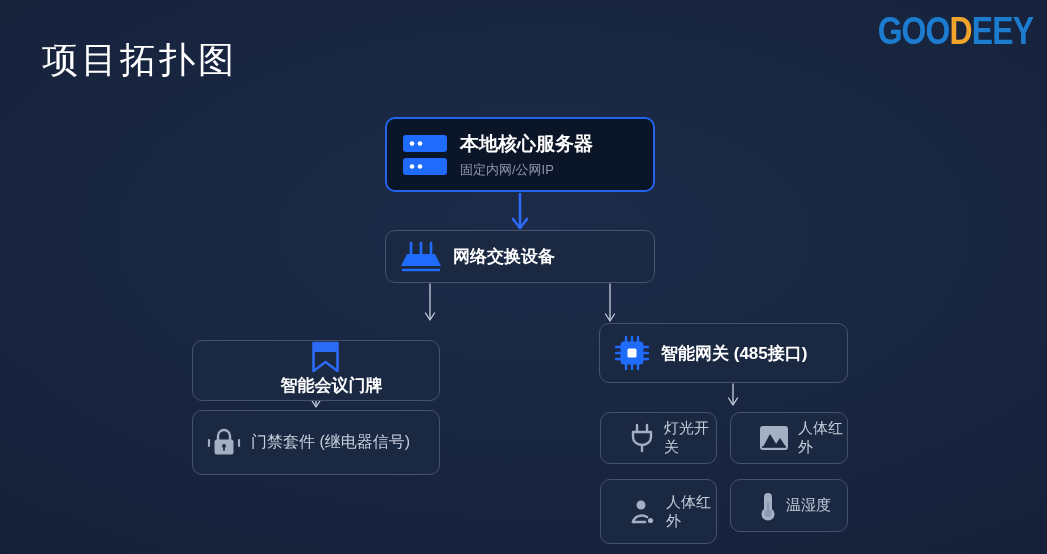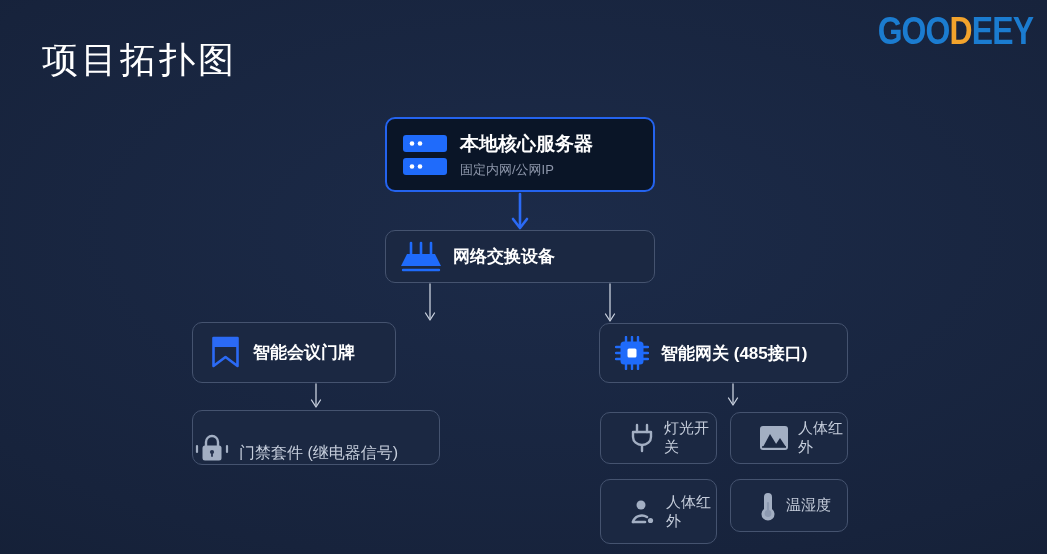--- a/index.html
+++ b/index.html
@@ -45,27 +45,27 @@
     border: 2px solid #2463ee;
     padding-left: 16px;
   }
   .node-server .text-col { margin-left: 13px; }
   .node-server .title { font-size: 19px; font-weight: 700; color: #ffffff; }
   .node-server .subtitle { font-size: 13px; color: #8d96aa; margin-top: 4px; }
 
   .node-switch { left: 385px; top: 230px; width: 270px; height: 53px; padding-left: 15px; }
   .node-switch .label { font-size: 17px; font-weight: 700; margin-left: 12px; }
 
-  .node-door { left: 192px; top: 322px; width: 204px; height: 61px; padding-left: 18px; }
+  .node-door { left: 192px; top: 340px; width: 248px; height: 61px; padding-left: 18px; flex-direction: column; }
   .node-door .label { font-size: 17px; font-weight: 700; margin-left: 13px; }
 
   .node-gateway { left: 599px; top: 323px; width: 249px; height: 60px; padding-left: 15px; }
   .node-gateway .label { font-size: 17px; font-weight: 700; margin-left: 12px; }
 
-  .node-access { left: 192px; top: 410px; width: 248px; height: 55px; padding-left: 1px; align-items: flex-end; }
+  .node-access { left: 192px; top: 410px; width: 248px; height: 65px; padding-left: 13px; }
   .node-access .label { font-size: 16px; color: #c6cedc; margin-left: 9px; }
 
   .node-device { height: 52px; padding-left: 28px; }
   .node-device .label { font-size: 15px; color: #c6cedc; margin-left: 9px; }
   .node-dev-1 { left: 600px; top: 412px; width: 117px; }
   .node-dev-2 { left: 730px; top: 412px; width: 118px; }
   .node-dev-3 { left: 600px; top: 479px; width: 117px; height: 65px; }
   .node-dev-4 { left: 730px; top: 479px; width: 118px; height: 53px; }
 </style>
 </head>

